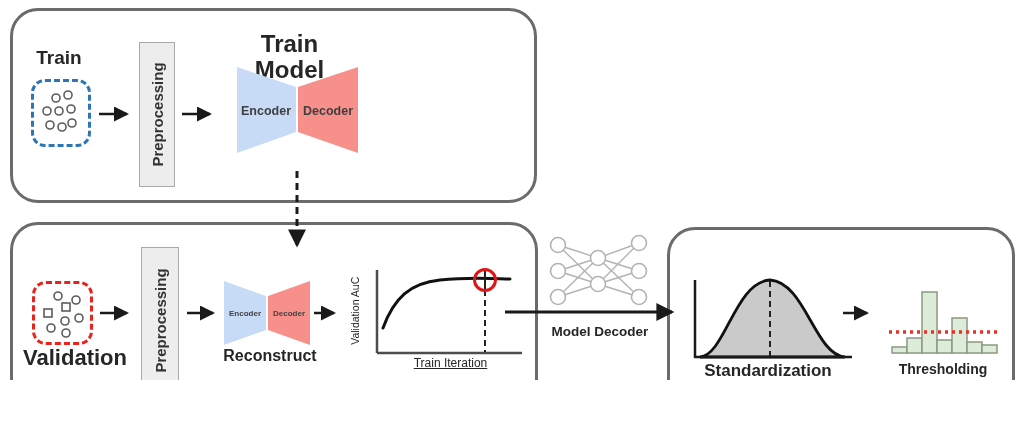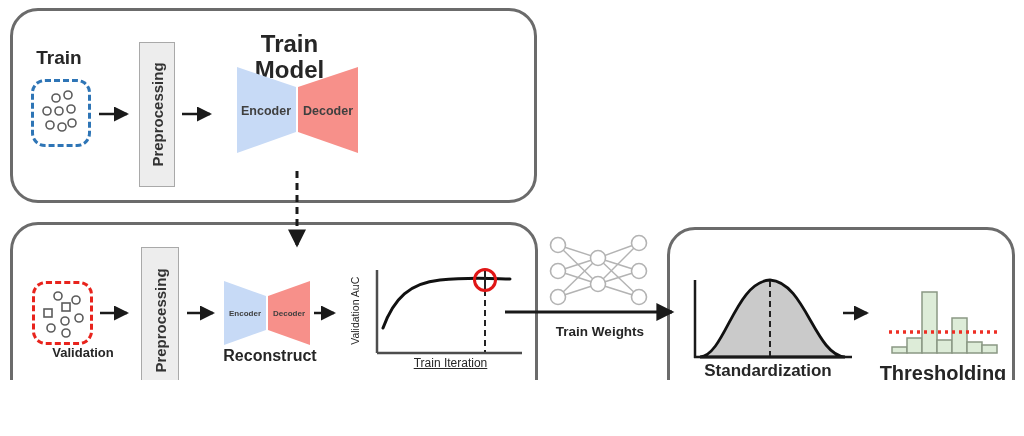--- a/index.html
+++ b/index.html
@@ -100,21 +100,21 @@
         <circle class="data-dot" cx="41" cy="16" r="4"></circle>
       <rect class="data-sq" x="27" y="19" width="8" height="8"></rect>
         <rect class="data-sq" x="9" y="25" width="8" height="8"></rect>
       <circle class="data-dot" cx="30" cy="37" r="4"></circle>
         <circle class="data-dot" cx="44" cy="34" r="4"></circle>
       <circle class="data-dot" cx="16" cy="44" r="4"></circle>
         <circle class="data-dot" cx="31" cy="49" r="4"></circle>
     </svg>
   </div>
 
-  <div class="lbl" style="left:14px;top:346px;width:122px;font-size:13px;padding-left:8px;">Validation</div>
+  <div class="lbl" style="left:14px;top:346px;width:122px;font-size:22px;">Validation</div>
 
   <div class="preprocessing" style="left:141px;top:247px;width:36px;height:145px;">
     <span>Preprocessing</span>
   </div>
 
   <svg style="position:absolute;left:224px;top:281px;" width="86" height="64" viewBox="0 0 86 64">
     <polygon points="0,0 42,15 42,49 0,64" style="fill:var(--encoder-fill,#c7daf6)"></polygon>
     <polygon points="44,15 86,0 86,64 44,49" style="fill:var(--decoder-fill,#f7908a)"></polygon>
     <text class="ae-label" x="21" y="35" font-size="8">Encoder</text>
     <text class="ae-label" x="65" y="35" font-size="8">Decoder</text>
@@ -152,21 +152,21 @@
       <circle class="nn-node" cx="12" cy="11" r="7.5"></circle>
         <circle class="nn-node" cx="12" cy="37" r="7.5"></circle>
       <circle class="nn-node" cx="12" cy="63" r="7.5"></circle>
         <circle class="nn-node" cx="52" cy="24" r="7.5"></circle>
       <circle class="nn-node" cx="52" cy="50" r="7.5"></circle>
         <circle class="nn-node" cx="93" cy="9" r="7.5"></circle>
       <circle class="nn-node" cx="93" cy="37" r="7.5"></circle>
         <circle class="nn-node" cx="93" cy="63" r="7.5"></circle>
     </g>
   </svg>
-  <div class="lbl" style="left:541px;top:325px;width:118px;font-size:13.5px;">Train Weights</div>
+  <div class="lbl" style="left:541px;top:325px;width:118px;font-size:13.5px;">Model Decoder</div>
 
   <svg style="position:absolute;left:690px;top:270px;" width="168" height="92" viewBox="0 0 168 92">
     <path class="gauss" d="M 10 87 C 35 85, 45 12, 80 10 C 115 12, 125 85, 155 87 Z"></path>
     <line class="axis" x1="5" y1="10" x2="5" y2="88"></line>
     <line class="axis" x1="4" y1="87" x2="162" y2="87"></line>
     <line class="dashline" x1="80" y1="11" x2="80" y2="86" stroke-width="2.5"></line>
   </svg>
   <div class="lbl" style="left:683px;top:362px;width:170px;font-size:17px;">Standardization</div>
 
   <svg style="position:absolute;left:889px;top:286px;" width="113" height="70" viewBox="0 0 113 70">
@@ -174,15 +174,15 @@
         <rect x="3" y="61" width="15" height="6" class="hist-bar"></rect>
         <rect x="18" y="52" width="15" height="15" class="hist-bar"></rect>
         <rect x="33" y="6" width="15" height="61" class="hist-bar"></rect>
         <rect x="48" y="54" width="15" height="13" class="hist-bar"></rect>
         <rect x="63" y="32" width="15" height="35" class="hist-bar"></rect>
         <rect x="78" y="56" width="15" height="11" class="hist-bar"></rect>
         <rect x="93" y="59" width="15" height="8" class="hist-bar"></rect>
       </g>
     <line id="threshold-line" class="threshold" x1="0" y1="46" x2="112" y2="46"></line>
   </svg>
-  <div class="lbl" style="left:879px;top:362px;width:128px;font-size:20px;">Thresholding</div>
+  <div class="lbl" style="left:879px;top:362px;width:128px;font-size:14px;">Thresholding</div>
 
 </div>
 
 </body></html>

